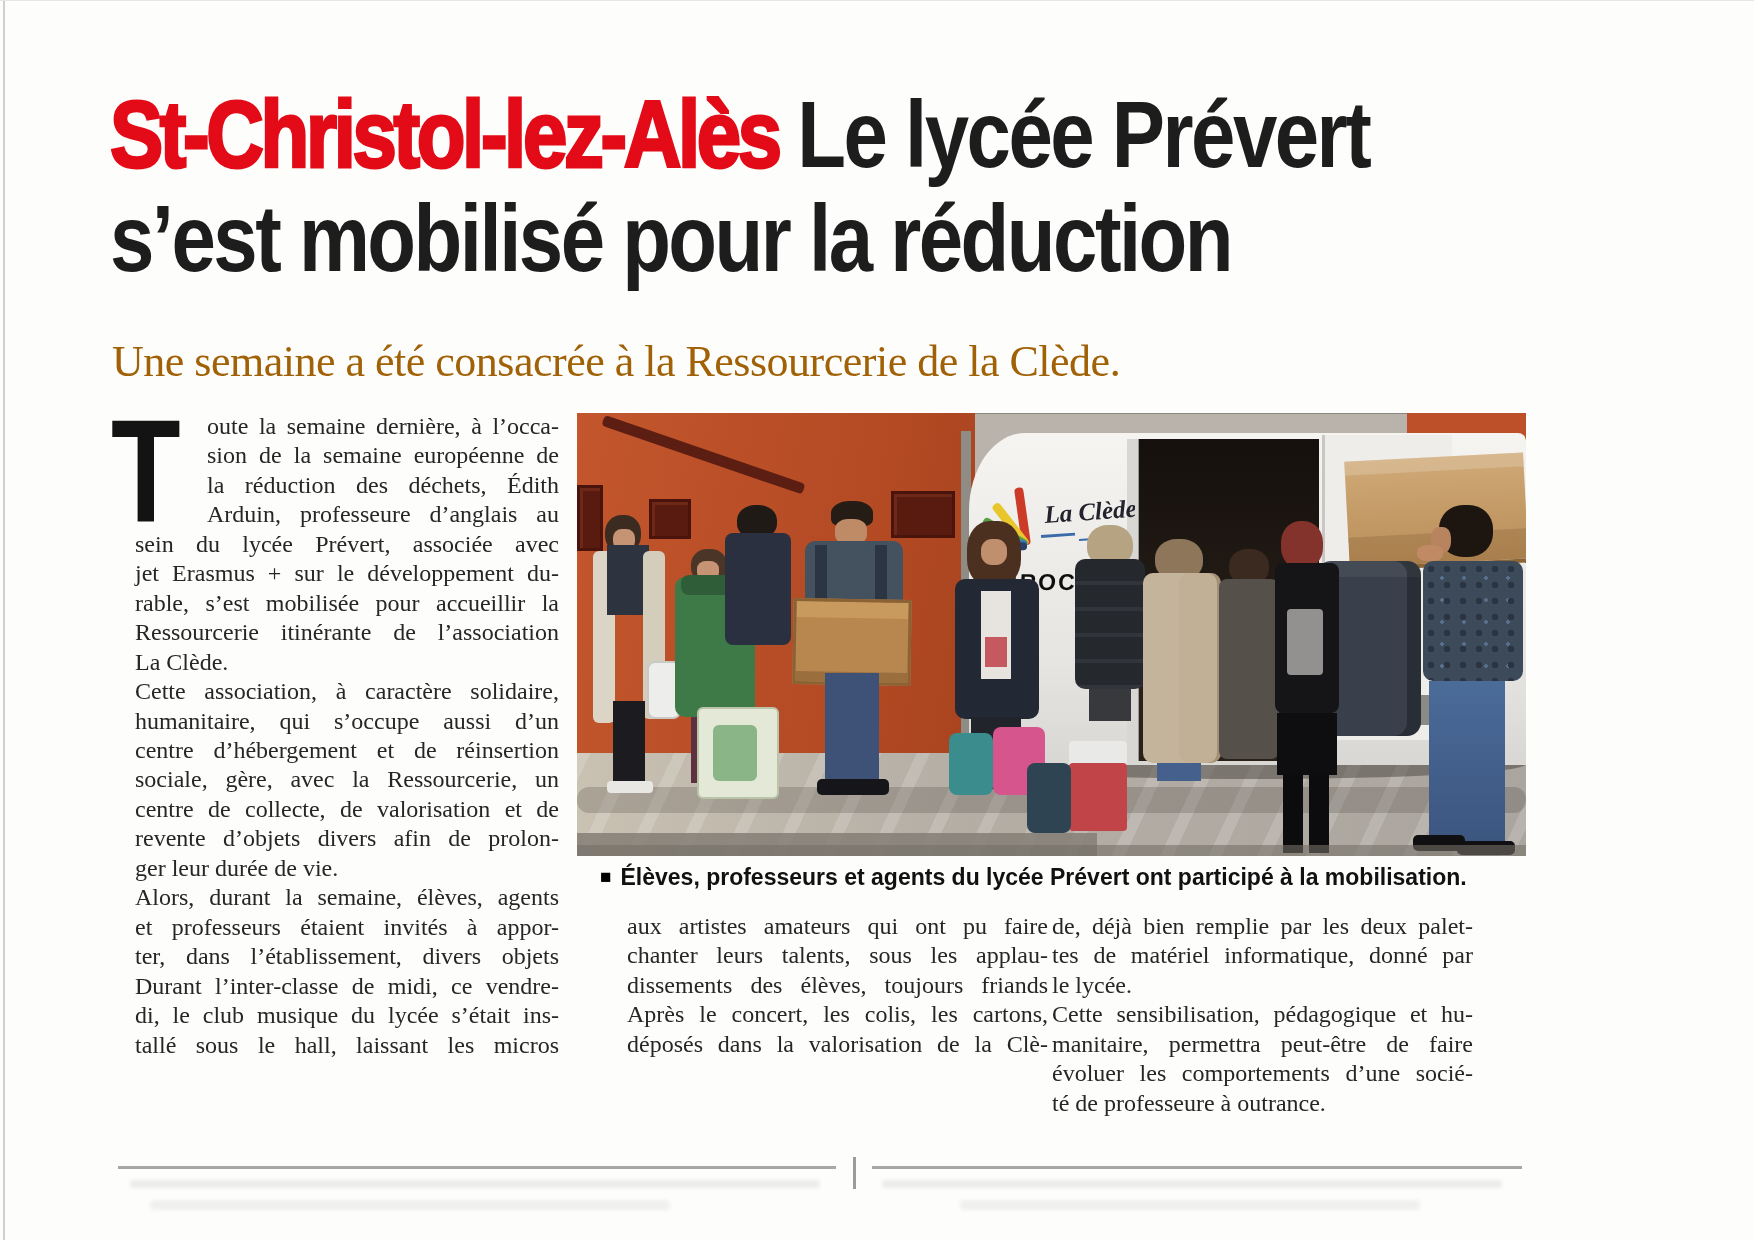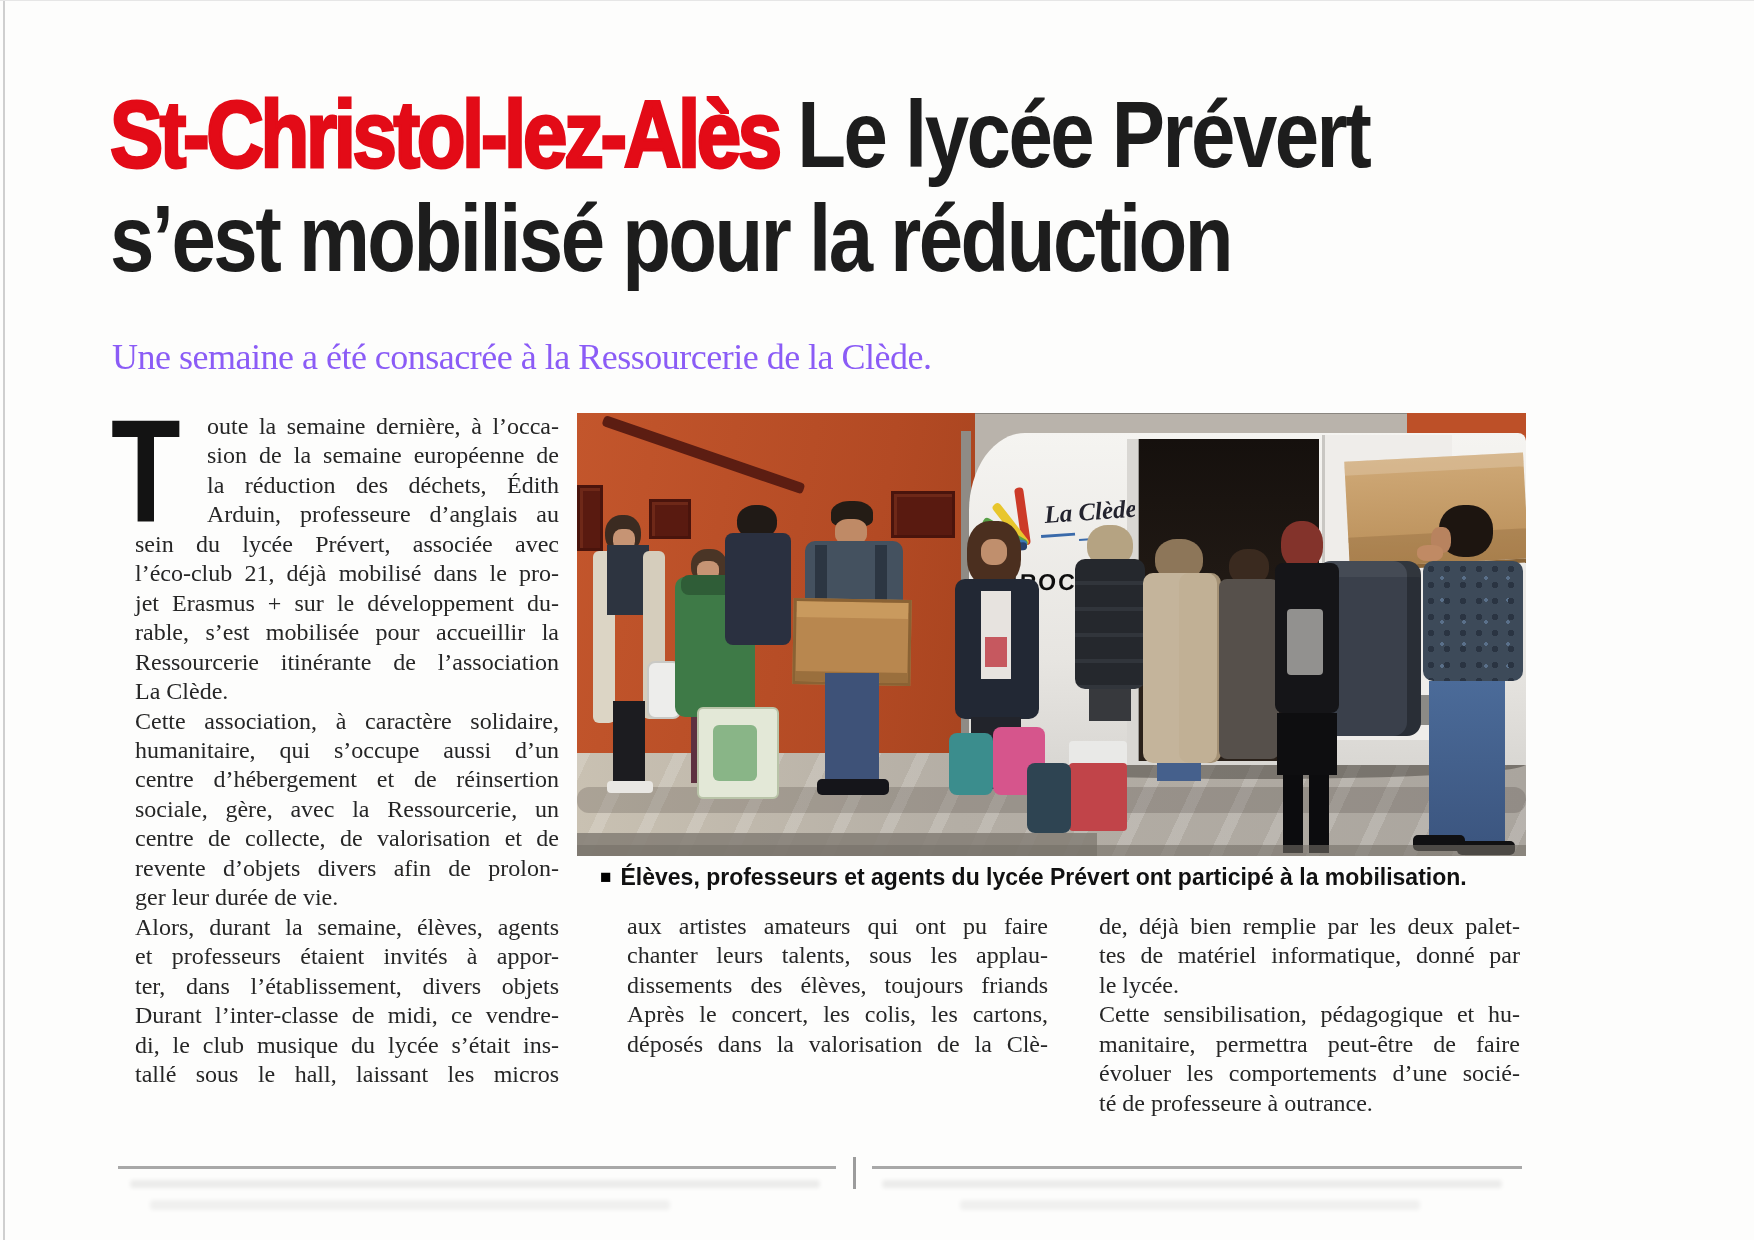--- a/index.html
+++ b/index.html
@@ -17,30 +17,30 @@
 
   
   .headline-l1{left:110px;top:86px;white-space:nowrap;font-family:"Liberation Sans",sans-serif;
     font-size:95px;line-height:1.02;font-weight:700;transform:scaleX(.84);transform-origin:left;}
   .hl-red{color:var(--accent-red);-webkit-text-stroke:3px var(--accent-red);letter-spacing:-4px;margin-right:22px;}
   .hl-black{color:#1d1d1d;letter-spacing:-3px;}
   .headline-l2{left:110px;top:190px;white-space:nowrap;font-family:"Liberation Sans",sans-serif;
     font-size:95px;line-height:1.02;font-weight:700;color:#1d1d1d;letter-spacing:-3px;
     transform:scaleX(.84);transform-origin:left;}
 
-  .subheadline{left:112px;top:336px;white-space:nowrap;font-size:36px;color:#8b5cf6;letter-spacing:-.5px;}
+  .subheadline{left:112px;top:336px;white-space:nowrap;font-size:44px;color:#a16207;letter-spacing:-.5px;}
 
   
   .col{width:446px;color:var(--ink);font-size:24px;}
   .col .ln{line-height:29.45px;text-align:justify;text-align-last:justify;white-space:normal;margin-left:22px;}
   .col .ln.end{text-align:left;text-align-last:left;}
   .col .ln.ind{padding-left:72px;}
   .col1{left:113px;top:412px;}
   .col2{left:605px;top:912px;width:443px;}
-  .col3{left:1077px;top:912px;width:443px;}
+  .col3{left:1030px;top:912px;width:443px;}
   .dropcap{left:111px;top:419px;font-family:"Liberation Sans",sans-serif;font-weight:700;
     font-size:146px;line-height:.72;color:#131313;transform:scaleX(.78);transform-origin:left top;}
 
   
   .caption{left:600px;top:862px;width:940px;font-family:"Liberation Sans",sans-serif;
     font-weight:700;font-size:23px;color:#111;line-height:30px;}
   .cap-bullet{display:inline-block;color:#000;font-size:19px;margin-right:9px;transform:translateY(-2px);}
 
   
   .rule{height:3px;background:#a8a8a8;top:1166px;}
@@ -204,21 +204,20 @@
 
   <div class="abs subheadline">Une semaine a été consacrée à la Ressourcerie de la Clède.</div>
 
   <div class="abs dropcap">T</div>
   <div class="abs col col1">
     <div class="ln ind">oute la semaine dernière, à l’occa-</div>
     <div class="ln ind">sion de la semaine européenne de</div>
     <div class="ln ind">la réduction des déchets, Édith</div>
     <div class="ln ind">Arduin, professeure d’anglais au</div>
     <div class="ln">sein du lycée Prévert, associée avec</div>
-    <div class="ln">l’éco-club 21, déjà mobilisé dans le pro-</div>
     <div class="ln">jet Erasmus + sur le développement du-</div>
     <div class="ln">rable, s’est mobilisée pour accueillir la</div>
     <div class="ln">Ressourcerie itinérante de l’association</div>
     <div class="ln end">La Clède.</div>
     <div class="ln">Cette association, à caractère solidaire,</div>
     <div class="ln">humanitaire, qui s’occupe aussi d’un</div>
     <div class="ln">centre d’hébergement et de réinsertion</div>
     <div class="ln">sociale, gère, avec la Ressourcerie, un</div>
     <div class="ln">centre de collecte, de valorisation et de</div>
     <div class="ln">revente d’objets divers afin de prolon-</div>

